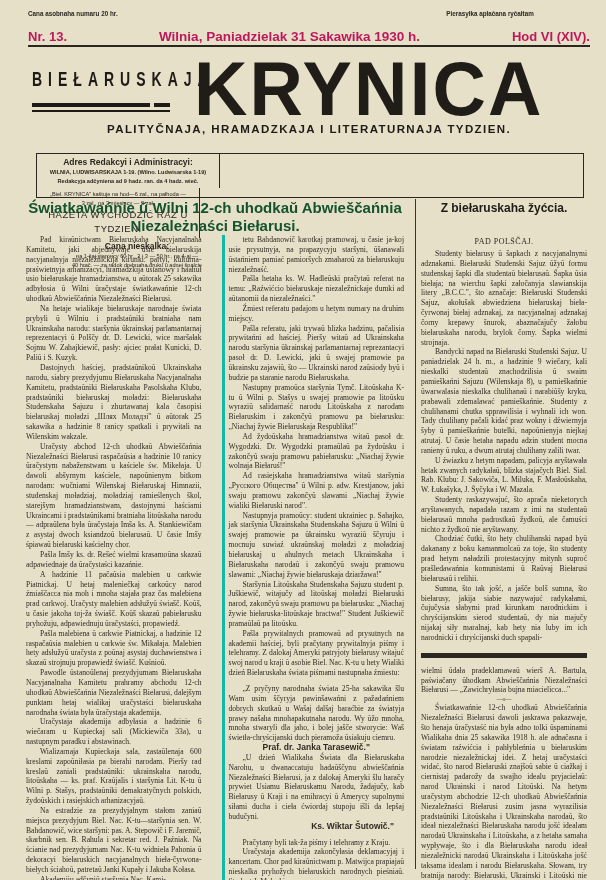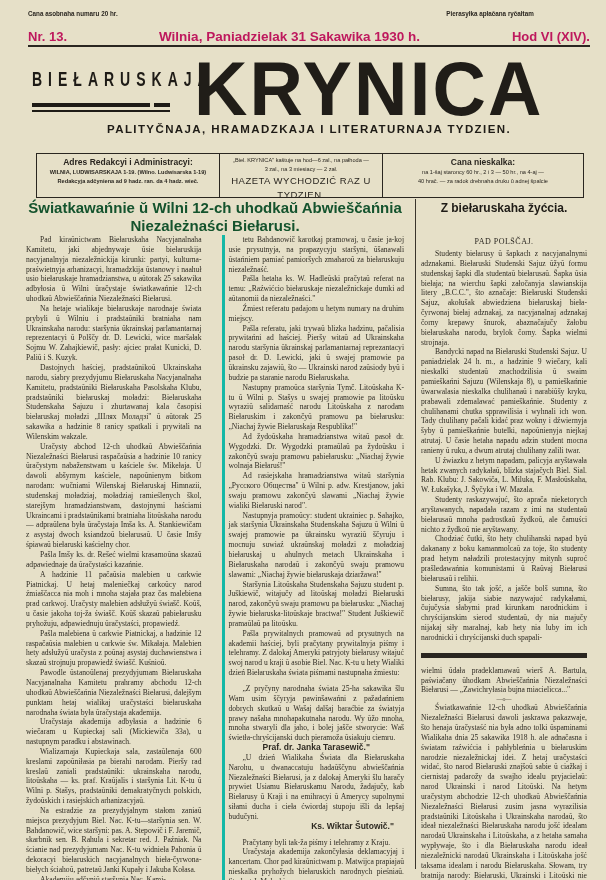--- a/index.html
+++ b/index.html
@@ -43,21 +43,21 @@
     transform: scaleX(1.12) scaleY(1.15); transform-origin: top left;
   }
   .tagline {
     position: absolute; left: 0; right: 0; top: 73px; text-align: center;
     font-family: "Liberation Sans", sans-serif; font-weight: bold;
     font-size: 11.5px; letter-spacing: 1.4px; color: #1e1b16;
   }
   .infobox {
     position: absolute; left: 36px; top: 153px; width: 546px; height: 43px;
     border: 1px solid #2a2620; display: flex;
-    font-family: "Liberation Sans", sans-serif; color: #2a2620;
+    font-family: "Liberation Sans", sans-serif; color: #2a2620; flex-direction: column;
   }
   .infobox .cell { border-right: 1px solid #2a2620; padding: 2px 3px; box-sizing: border-box; text-align: center; }
   .infobox .cell:last-child { border-right: none; }
   .cell-a { width: 183px; }
   .cell-b { width: 163px; }
   .cell-c { width: 200px; }
   .cell .h { font-weight: bold; font-size: 8.5px; line-height: 12px; }
   .cell .s { font-size: 5.6px; line-height: 9px; white-space: nowrap; }
   .cell .sb { font-size: 5.6px; line-height: 9px; font-weight: bold; white-space: nowrap; }
   .cell .big { font-size: 9.5px; line-height: 14px; letter-spacing: 0.5px; }

